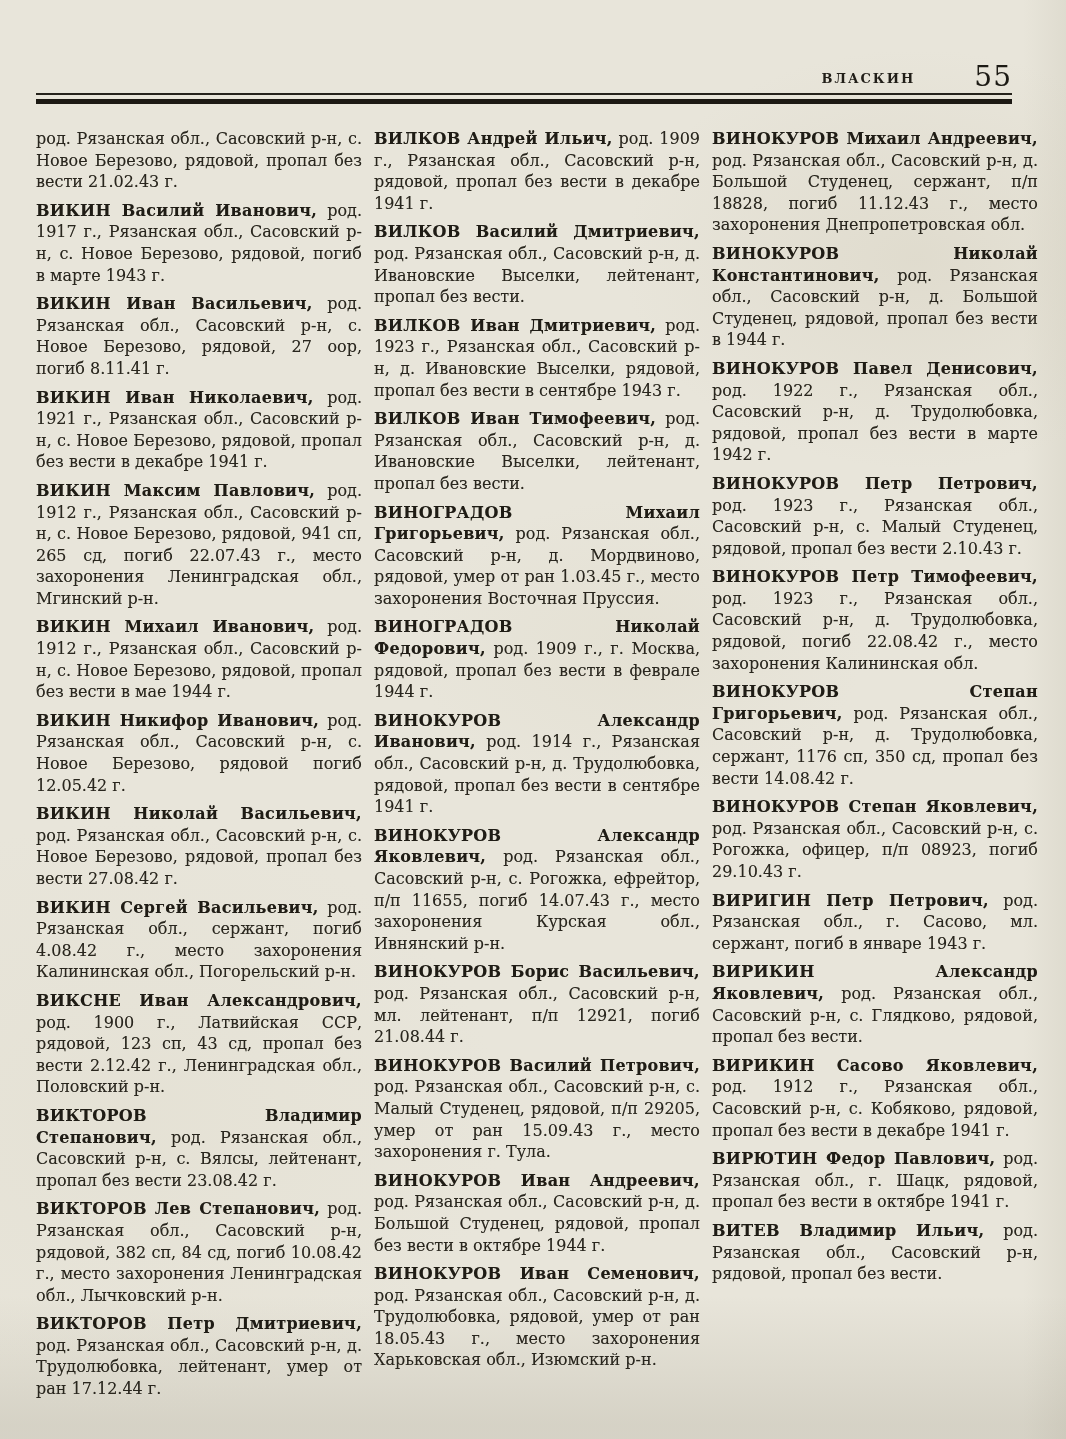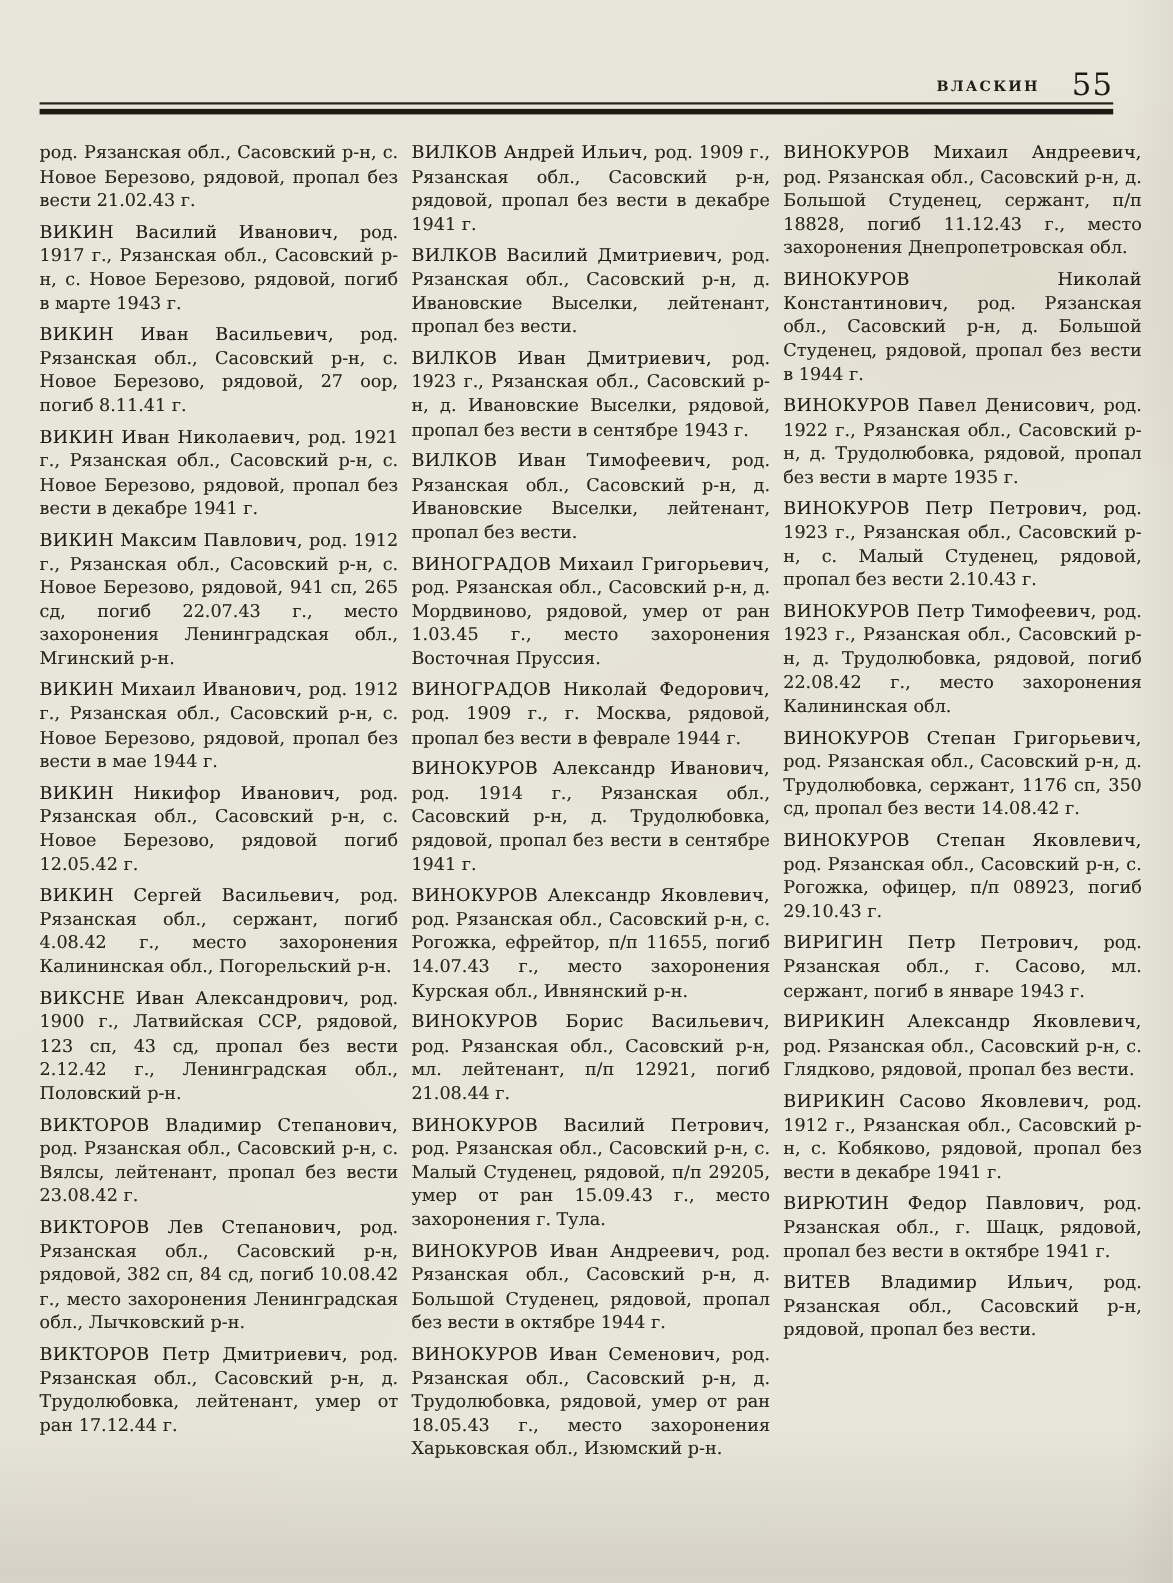--- a/index.html
+++ b/index.html
@@ -21,21 +21,21 @@
   }
   .running-head{
     position:absolute;top:60px;left:36px;width:976px;
     text-align:right;white-space:nowrap;
   }
   .head-title{
     font-weight:bold;font-size:13px;letter-spacing:2px;
     vertical-align:baseline;color:#211e18;
   }
   .head-page{
-    display:inline-block;margin-left:24px;
+    display:inline-block;margin-left:54px;
     font-size:28px;letter-spacing:1px;color:#1c1a14;
     vertical-align:-3px;
   }
   .rule-thin{
     position:absolute;left:36px;top:93px;width:976px;height:2px;
     background:#25221b;
   }
   .rule-thick{
     position:absolute;left:36px;top:99px;width:976px;height:5px;
     background:#1c1913;
@@ -46,21 +46,21 @@
   }
   .col{min-width:0;}
   .entry{
     margin:0 0 7px 0;
     font-size:16px;line-height:21.6px;
     text-align:justify;
     color:#29261e;
     text-shadow:0 0 .5px rgba(41,38,30,.35);
   }
   .entry .surname{
-    font-weight:normal;color:#1f1c15;
+    font-weight:bold;color:#1f1c15;
     letter-spacing:.3px;
   }
   .entry:last-child{margin-bottom:0;}
 </style>
 </head>
 <body>
 
 <div class="page">
   <div class="running-head">
     <span class="head-title">ВЛАСКИН</span>
@@ -78,20 +78,21 @@
   <p class="entry"><b class="surname">ВИКИН Иван Васильевич,</b><span class="details"> род. Рязанская обл., Сасовский р-н, с. Новое Березово, рядовой, 27 оор, погиб 8.11.41 г.</span></p>
 
   <p class="entry"><b class="surname">ВИКИН Иван Николаевич,</b><span class="details"> род. 1921 г., Рязанская обл., Сасовский р-н, с. Новое Березово, рядовой, пропал без вести в декабре 1941 г.</span></p>
 
   <p class="entry"><b class="surname">ВИКИН Максим Павлович,</b><span class="details"> род. 1912 г., Рязанская обл., Сасовский р-н, с. Новое Березово, рядовой, 941 сп, 265 сд, погиб 22.07.43 г., место захоронения Ленинградская обл., Мгинский р-н.</span></p>
 
   <p class="entry"><b class="surname">ВИКИН Михаил Иванович,</b><span class="details"> род. 1912 г., Рязанская обл., Сасовский р-н, с. Новое Березово, рядовой, пропал без вести в мае 1944 г.</span></p>
 
   <p class="entry"><b class="surname">ВИКИН Никифор Иванович,</b><span class="details"> род. Рязанская обл., Сасовский р-н, с. Новое Березово, рядовой погиб 12.05.42 г.</span></p>
 
+  <p class="entry"><b class="surname">ВИКИН Николай Васильевич,</b><span class="details"> род. Рязанская обл., Сасовский р-н, с. Новое Березово, рядовой, пропал без вести 27.08.42 г.</span></p>
 
   <p class="entry"><b class="surname">ВИКИН Сергей Васильевич,</b><span class="details"> род. Рязанская обл., сержант, погиб 4.08.42 г., место захоронения Калининская обл., Погорельский р-н.</span></p>
 
   <p class="entry"><b class="surname">ВИКСНЕ Иван Александрович,</b><span class="details"> род. 1900 г., Латвийская ССР, рядовой, 123 сп, 43 сд, пропал без вести 2.12.42 г., Ленинградская обл., Половский р-н.</span></p>
 
   <p class="entry"><b class="surname">ВИКТОРОВ Владимир Степанович,</b><span class="details"> род. Рязанская обл., Сасовский р-н, с. Вялсы, лейтенант, пропал без вести 23.08.42 г.</span></p>
 
   <p class="entry"><b class="surname">ВИКТОРОВ Лев Степанович,</b><span class="details"> род. Рязанская обл., Сасовский р-н, рядовой, 382 сп, 84 сд, погиб 10.08.42 г., место захоронения Ленинградская обл., Лычковский р-н.</span></p>
 
   <p class="entry"><b class="surname">ВИКТОРОВ Петр Дмитриевич,</b><span class="details"> род. Рязанская обл., Сасовский р-н, д. Трудолюбовка, лейтенант, умер от ран 17.12.44 г.</span></p>
@@ -119,21 +120,21 @@
 
   <p class="entry"><b class="surname">ВИНОКУРОВ Иван Андреевич,</b><span class="details"> род. Рязанская обл., Сасовский р-н, д. Большой Студенец, рядовой, пропал без вести в октябре 1944 г.</span></p>
 
   <p class="entry"><b class="surname">ВИНОКУРОВ Иван Семенович,</b><span class="details"> род. Рязанская обл., Сасовский р-н, д. Трудолюбовка, рядовой, умер от ран 18.05.43 г., место захоронения Харьковская обл., Изюмский р-н.</span></p>
 </section>
     <section class="col">
   <p class="entry"><b class="surname">ВИНОКУРОВ Михаил Андреевич,</b><span class="details"> род. Рязанская обл., Сасовский р-н, д. Большой Студенец, сержант, п/п 18828, погиб 11.12.43 г., место захоронения Днепропетровская обл.</span></p>
 
   <p class="entry"><b class="surname">ВИНОКУРОВ Николай Константинович,</b><span class="details"> род. Рязанская обл., Сасовский р-н, д. Большой Студенец, рядовой, пропал без вести в 1944 г.</span></p>
 
-  <p class="entry"><b class="surname">ВИНОКУРОВ Павел Денисович,</b><span class="details"> род. 1922 г., Рязанская обл., Сасовский р-н, д. Трудолюбовка, рядовой, пропал без вести в марте 1935 г.</span></p>
+  <p class="entry"><b class="surname">ВИНОКУРОВ Павел Денисович,</b><span class="details"> род. 1922 г., Рязанская обл., Сасовский р-н, д. Трудолюбовка, рядовой, пропал без вести в марте 1942 г.</span></p>
 
   <p class="entry"><b class="surname">ВИНОКУРОВ Петр Петрович,</b><span class="details"> род. 1923 г., Рязанская обл., Сасовский р-н, с. Малый Студенец, рядовой, пропал без вести 2.10.43 г.</span></p>
 
   <p class="entry"><b class="surname">ВИНОКУРОВ Петр Тимофеевич,</b><span class="details"> род. 1923 г., Рязанская обл., Сасовский р-н, д. Трудолюбовка, рядовой, погиб 22.08.42 г., место захоронения Калининская обл.</span></p>
 
   <p class="entry"><b class="surname">ВИНОКУРОВ Степан Григорьевич,</b><span class="details"> род. Рязанская обл., Сасовский р-н, д. Трудолюбовка, сержант, 1176 сп, 350 сд, пропал без вести 14.08.42 г.</span></p>
 
   <p class="entry"><b class="surname">ВИНОКУРОВ Степан Яковлевич,</b><span class="details"> род. Рязанская обл., Сасовский р-н, с. Рогожка, офицер, п/п 08923, погиб 29.10.43 г.</span></p>
 
   <p class="entry"><b class="surname">ВИРИГИН Петр Петрович,</b><span class="details"> род. Рязанская обл., г. Сасово, мл. сержант, погиб в январе 1943 г.</span></p>

